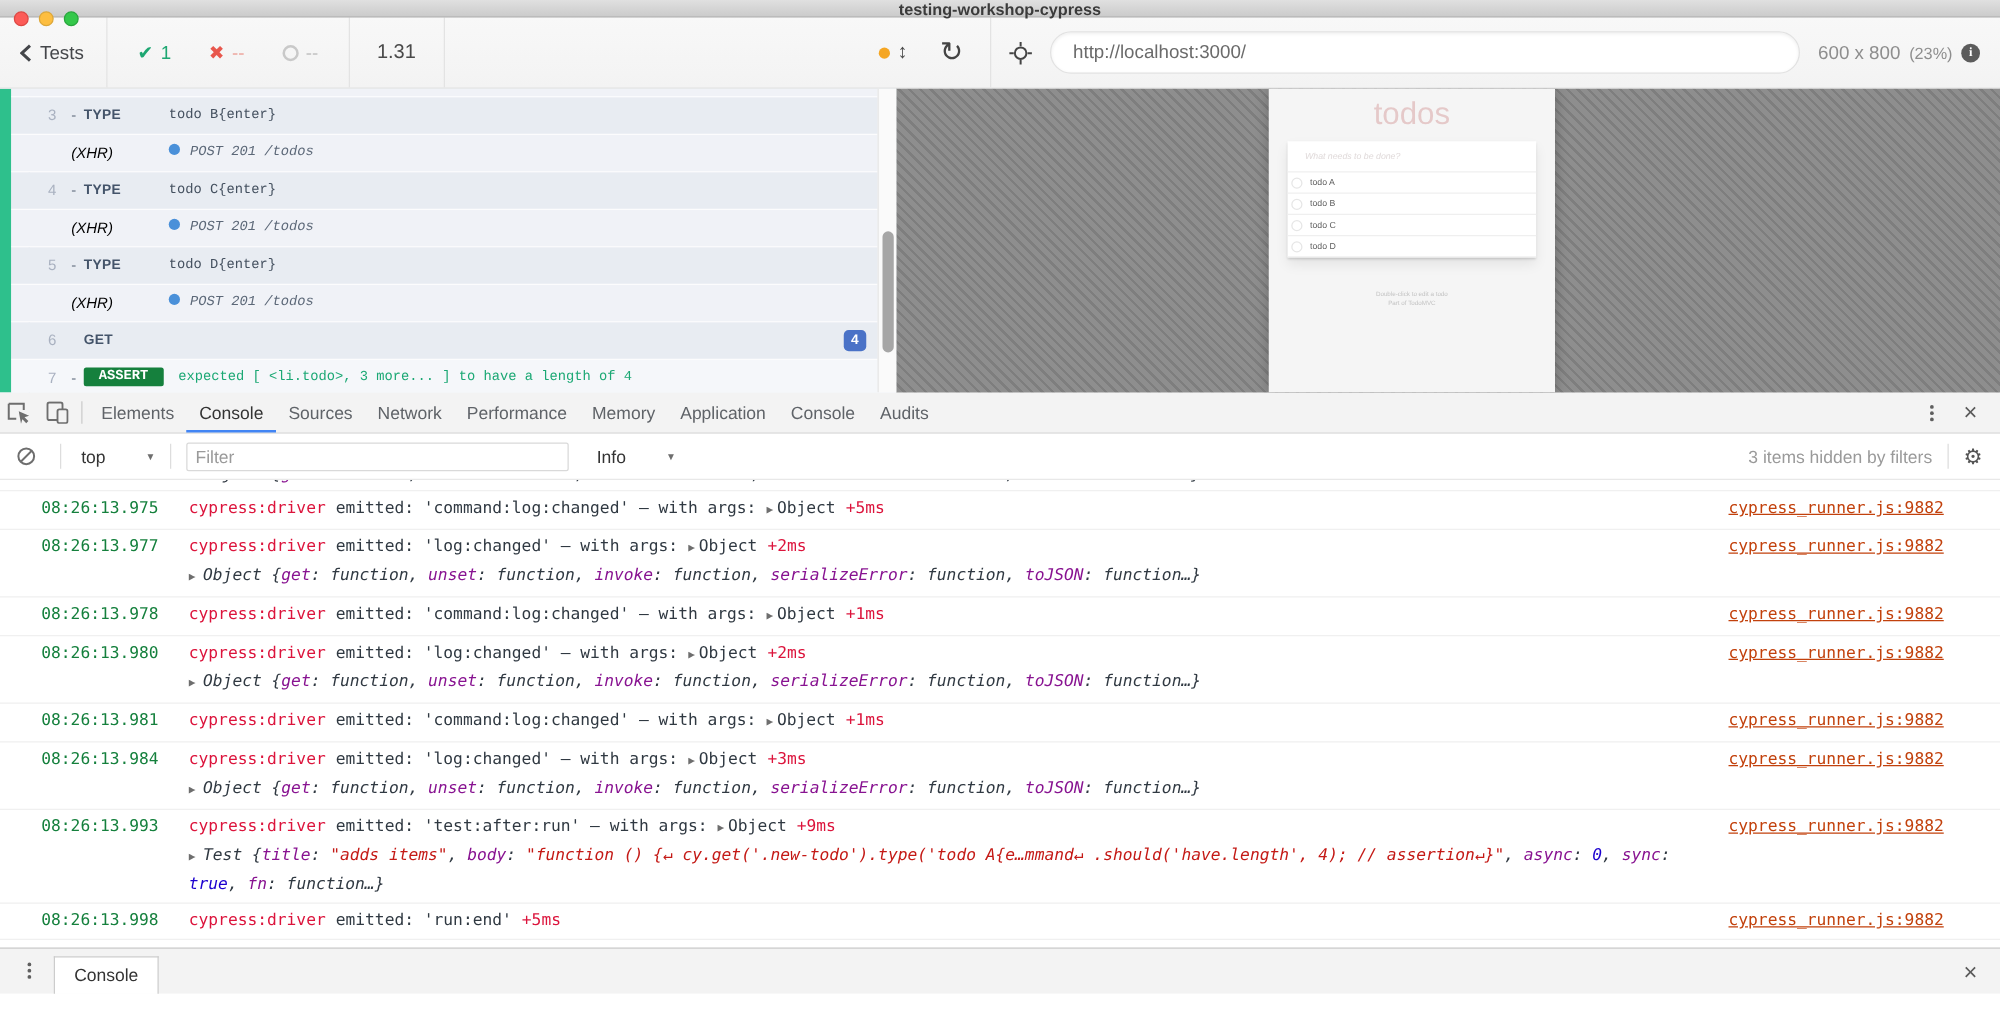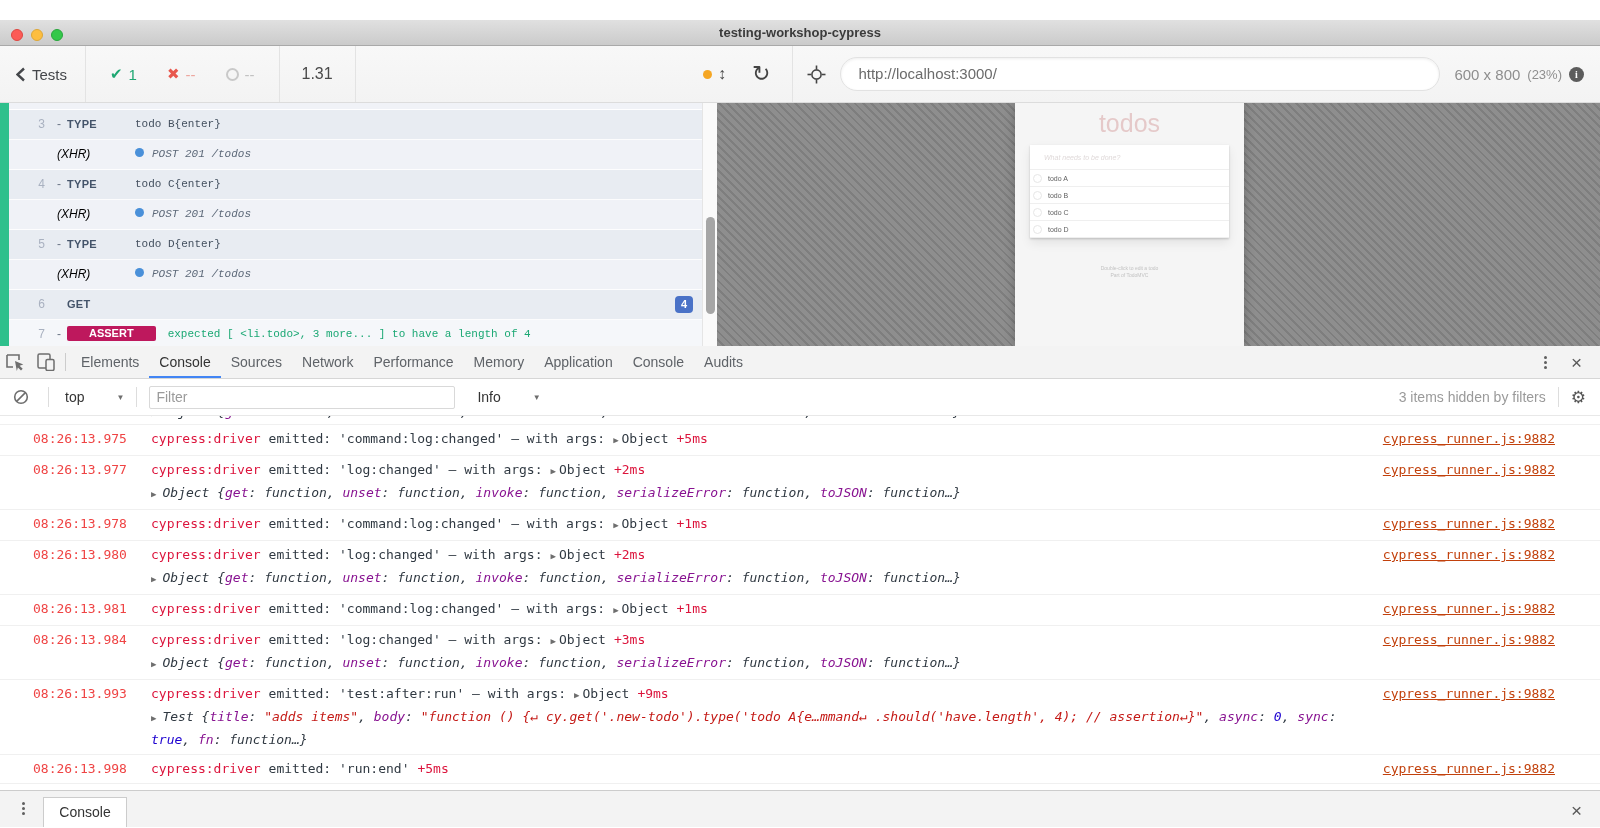--- a/index.html
+++ b/index.html
@@ -1,22 +1,22 @@
 <!DOCTYPE html>
 <html><head>
 <meta charset="utf-8">
 <style>
   * { box-sizing: border-box; margin: 0; padding: 0; }
   html,body { width:1600px; height:828px; overflow:hidden;
     font-family:"Liberation Sans", sans-serif; background:#fff; }
 
   
-  .titlebar { height:26px; background:linear-gradient(#e0e0e0,#cbcbcb);
+  .titlebar { height:14px; background:linear-gradient(#e0e0e0,#cbcbcb);
     border-bottom:1px solid #a9a9a9; position:relative;
-    display:flex; align-items:center; justify-content:center;margin-top:20px; }
+    display:flex; align-items:flex-start; justify-content:center; }
   .traffic { position:absolute; left:11px; top:9px; display:flex; gap:8px; }
   .light { width:12px; height:12px; border-radius:50%; }
   .light.red { background:#fc5b57; border:1px solid #dd4742; }
   .light.yellow { background:#fdbe40; border:1px solid #dda738; }
   .light.green { background:#34c84a; border:1px solid #28a63c; }
   .win-title { font-size:13px; font-weight:bold; color:#3b3b3b; }
 
   
   .cy-toolbar { height:57px; background:linear-gradient(#f8f8f8,#f3f3f3);
     border-bottom:1px solid #dcdcdc; display:flex; align-items:center; }
@@ -69,22 +69,22 @@
   .r-dash { width:10px; color:#6b7686; font-size:12px; line-height:17px; }
   .r-method { width:56px; font-size:11px; font-weight:bold; color:#44546a;
     letter-spacing:.3px; line-height:17px; }
   .r-xhr-label { width:66px; margin-left:12px; font-style:italic; color:#000000;
     font-size:12px; line-height:17px; flex:none; }
   .r-msg { flex:1; margin-left:12px; font-family:Liberation Mono, monospace;
     font-size:11px; color:#44505f; line-height:17px; }
   .r-msg.xhr-msg { font-style:italic; color:#5c6878; }
   .xhr-dot { display:inline-block; width:9px; height:9px; border-radius:50%;
     background:#4a90d9; margin-right:8px; }
-  .assert-badge { display:inline-block; background:#be185d; color:#fff;
-    font-size:11px; font-weight:bold; padding:1px 22px 2px; border-radius:2px; }
+  .assert-badge { display:inline-block; background:#15803d; color:#fff;
+    font-size:11px; font-weight:bold; padding:1px 12px 2px; border-radius:2px;font-family:Liberation Mono, monospace; }
   .r-msg.assert-msg { color:#1ba874; }
   .count-badge { margin-left:auto; flex:none; background:#4a72c7; color:#fff;
     border-radius:4px; font-size:11px; font-weight:bold; padding:2px 6px; line-height:13px; }
   .r-scrollbar { position:absolute; right:0; top:0; bottom:0; width:15px;
     background:#fafafa; border-left:1px solid #e5e5e5; }
   .r-thumb { position:absolute; left:3px; width:9px; border-radius:5px;
     background:#a6a6a6; top:114px; height:97px; }
 
   
   .preview { flex:1; background:repeating-linear-gradient(45deg,#8e8e8e 0px,#8e8e8e 4px,#7e7e7e 4px,#7e7e7e 6px);
@@ -129,21 +129,21 @@
   .hidden-note { margin-left:auto; color:#9a9a9a; font-size:14px; }
   .gear { font-size:17px; color:#555; margin:0 14px 0 0; cursor:pointer; }
 
   
   .dt-console { height:374px; background:#fff; overflow:hidden; }
   .entry { display:flex; align-items:flex-start; border-top:1px solid #f0f0f0;
     padding:3px 45px 4px 0; font-family:"DejaVu Sans Mono",monospace; font-size:13px;
     line-height:21px; color:#303942; }
   .entry.clipped { height:8px; padding:0 45px 0 0; overflow:hidden; border-top:none;
     align-items:flex-end; }
-  .e-time { flex:none; width:106px; margin-left:33px; color:#ef4444; }
+  .e-time { flex:none; width:106px; margin-left:33px; color:#15803d; }
   .e-body { flex:1; margin-left:12px; min-width:0; }
   .e-module { color:#dc143c; margin-right:8px; }
   .e-tri { color:#6e6e6e; font-size:9px; margin:0 3px 0 8px; cursor:pointer; }
   .e-delta { color:#dc143c; margin-left:8px; }
   .e-link { flex:none; margin-left:14px; color:#c2410c; text-decoration:underline;
     cursor:pointer; }
   .preview-line { font-style:italic; }
   .preview-line .e-tri { font-style:normal; margin-left:0; margin-right:6px; }
   .tok-obj { color:#303942; } .tok-name { color:#881391; }
   .tok-str { color:#c41a16; } .tok-num { color:#1c00cf; }

